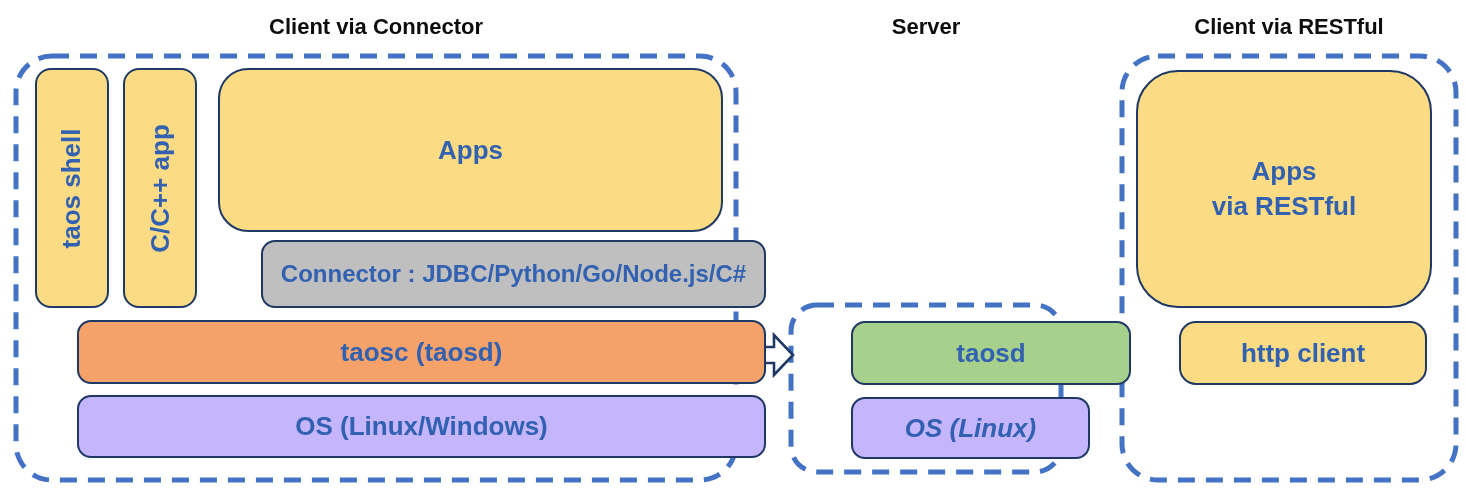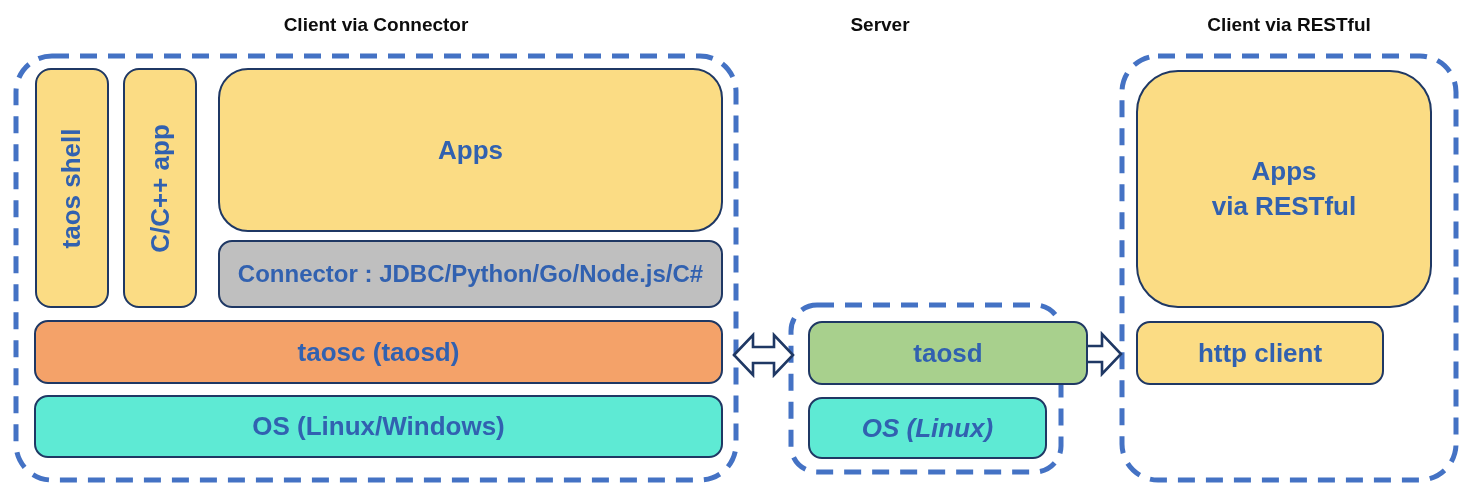--- a/index.html
+++ b/index.html
@@ -6,21 +6,21 @@
   #stage{
     position:relative;
     width:1467px;height:498px;
     background:#ffffff;
     font-family:"Liberation Sans", sans-serif;
     overflow:hidden;
   }
   .group-title{
     position:absolute;
     top:14px;
-    font-size:19px;
+    font-size:22px;
     font-weight:700;
     color:#0d0d0d;
     text-align:center;
     white-space:nowrap;
     transform:translateX(-50%);
   }
   #dash-arrow-layer{
     position:absolute;left:0;top:0;width:1467px;height:498px;
   }
   .box{
@@ -30,25 +30,25 @@
     display:flex;
     align-items:center;
     justify-content:center;
     text-align:center;
     font-weight:700;
     color:#3161B0;
     font-size:26px;
   }
   .yellow{background:#FBDC84;}
   .orange{background:#F4A269;}
-  .lblue{background:#5eead4;}
+  .lblue{background:#c4b5fd;}
   .green{background:#A8D08D;}
   .gray{background:#BFBFBF;}
   .r16{border-radius:16px;}
-  .r14{border-radius:14px;}
+  .r14{border-radius:14px;margin-left:43px;}
   .r30{border-radius:30px;}
   .r42{border-radius:42px;}
   .vert span{
     transform:rotate(-90deg);
     white-space:nowrap;
     display:block;
   }
   .two-line{line-height:1.35;}
   .connector-label{font-size:24px;}
 </style>
@@ -63,21 +63,21 @@
     <rect x="1122" y="56" width="334" height="424" rx="36" ry="36" fill="none" stroke="#4472C4" stroke-width="5" stroke-dasharray="17 11" stroke-linecap="butt"></rect>
     <g transform="translate(734,332)">
       <polygon points="0,23 19,3 19,15 40,15 40,3 59,23 40,43 40,31 19,31 19,43" fill="#ffffff" stroke="#1F3864" stroke-width="2.6" stroke-linejoin="miter"></polygon>
     </g>
     <g transform="translate(1062,331)">
       <polygon points="0,23 19,3 19,15 40,15 40,3 59,23 40,43 40,31 19,31 19,43" fill="#ffffff" stroke="#1F3864" stroke-width="2.6" stroke-linejoin="miter"></polygon>
     </g>
   </svg>
 
   <div class="group-title" style="left:376px;">Client via Connector</div>
-  <div class="group-title" style="left:880px;">Server</div>
+  <div class="group-title" style="left:926px;">Server</div>
   <div class="group-title" style="left:1289px;">Client via RESTful</div>
 
   <div class="box yellow r16 vert" style="left:35px;top:68px;width:74px;height:240px;">
     <span>taos shell</span>
   </div>
 
   <div class="box yellow r16 vert" style="left:123px;top:68px;width:74px;height:240px;">
     <span>C/C++ app</span>
   </div>
 
@@ -105,18 +105,18 @@
     <span>OS (Linux)</span>
   </div>
 
   <div class="box yellow r42 two-line" style="left:1136px;top:70px;width:296px;height:238px;">
     <span>
       <span style="display:block">Apps</span>
       <span style="display:block">via RESTful</span>
     </span>
   </div>
 
-  <div class="box yellow r14" style="left:1136px;top:321px;width:248px;height:64px;">
+  <div class="box yellow r14" style="left:1136px;top:321px;width:248px;height:64px;border-radius:17px;">
     <span>http client</span>
   </div>
 
 
 </div>
 
 </body></html>

